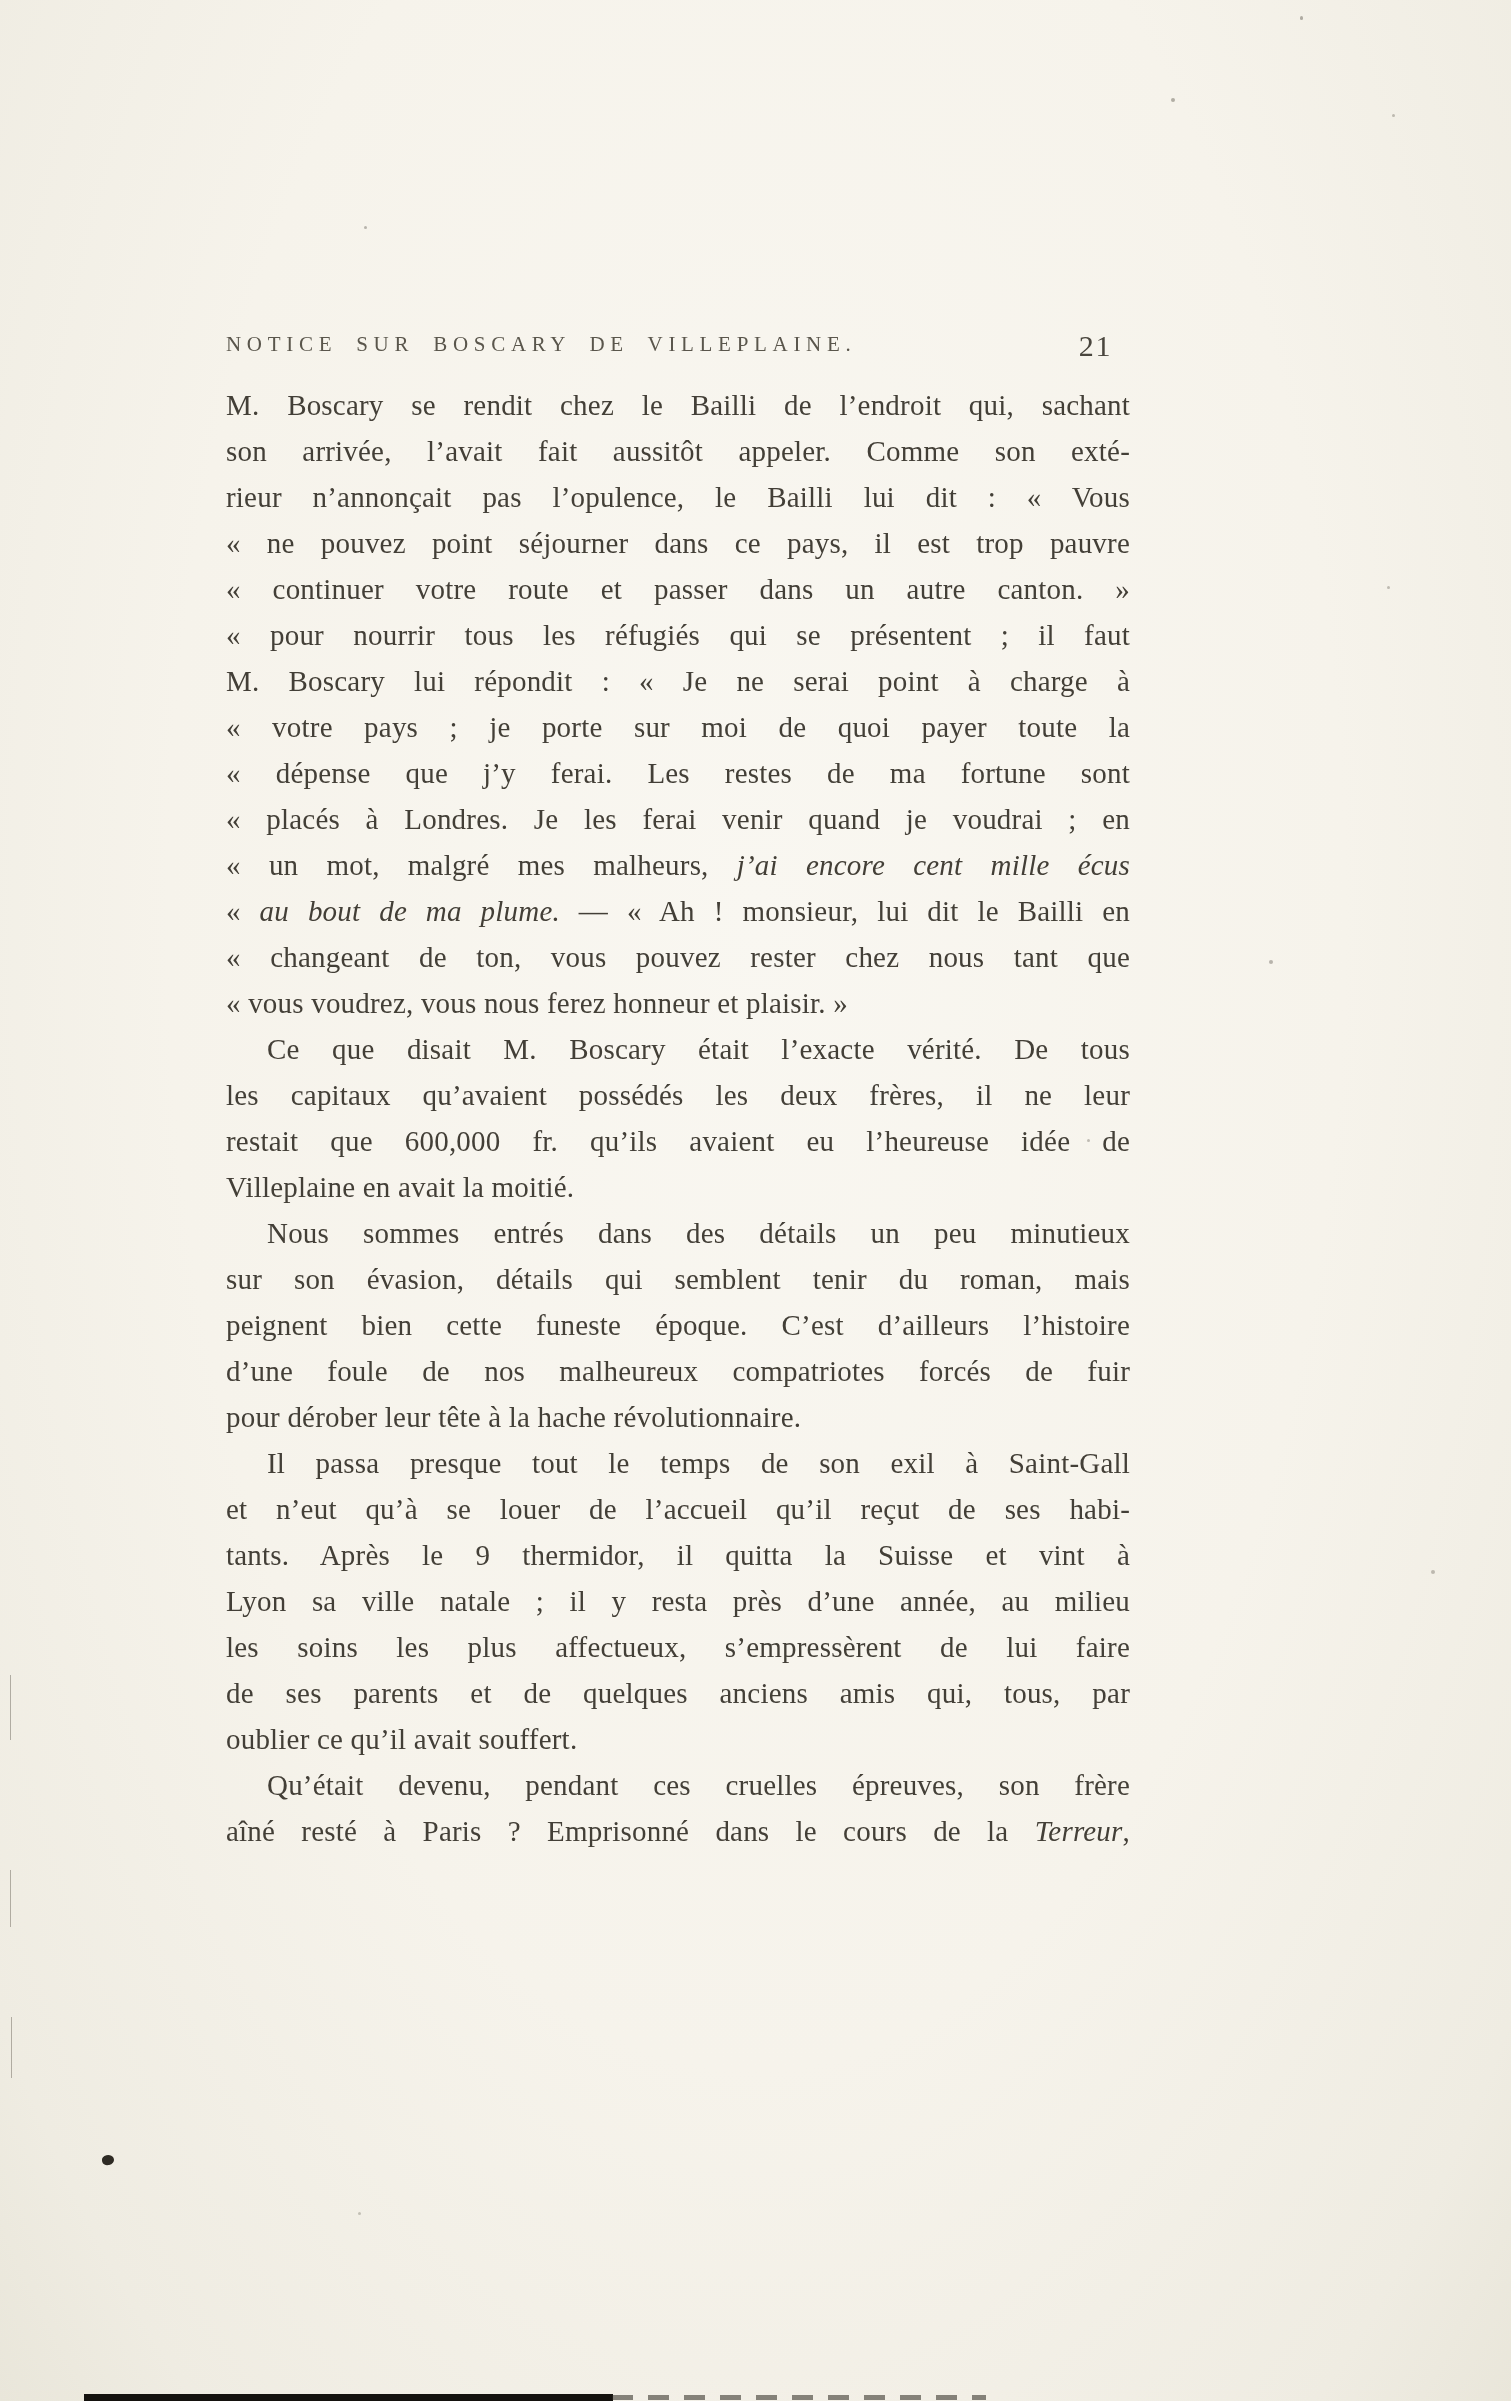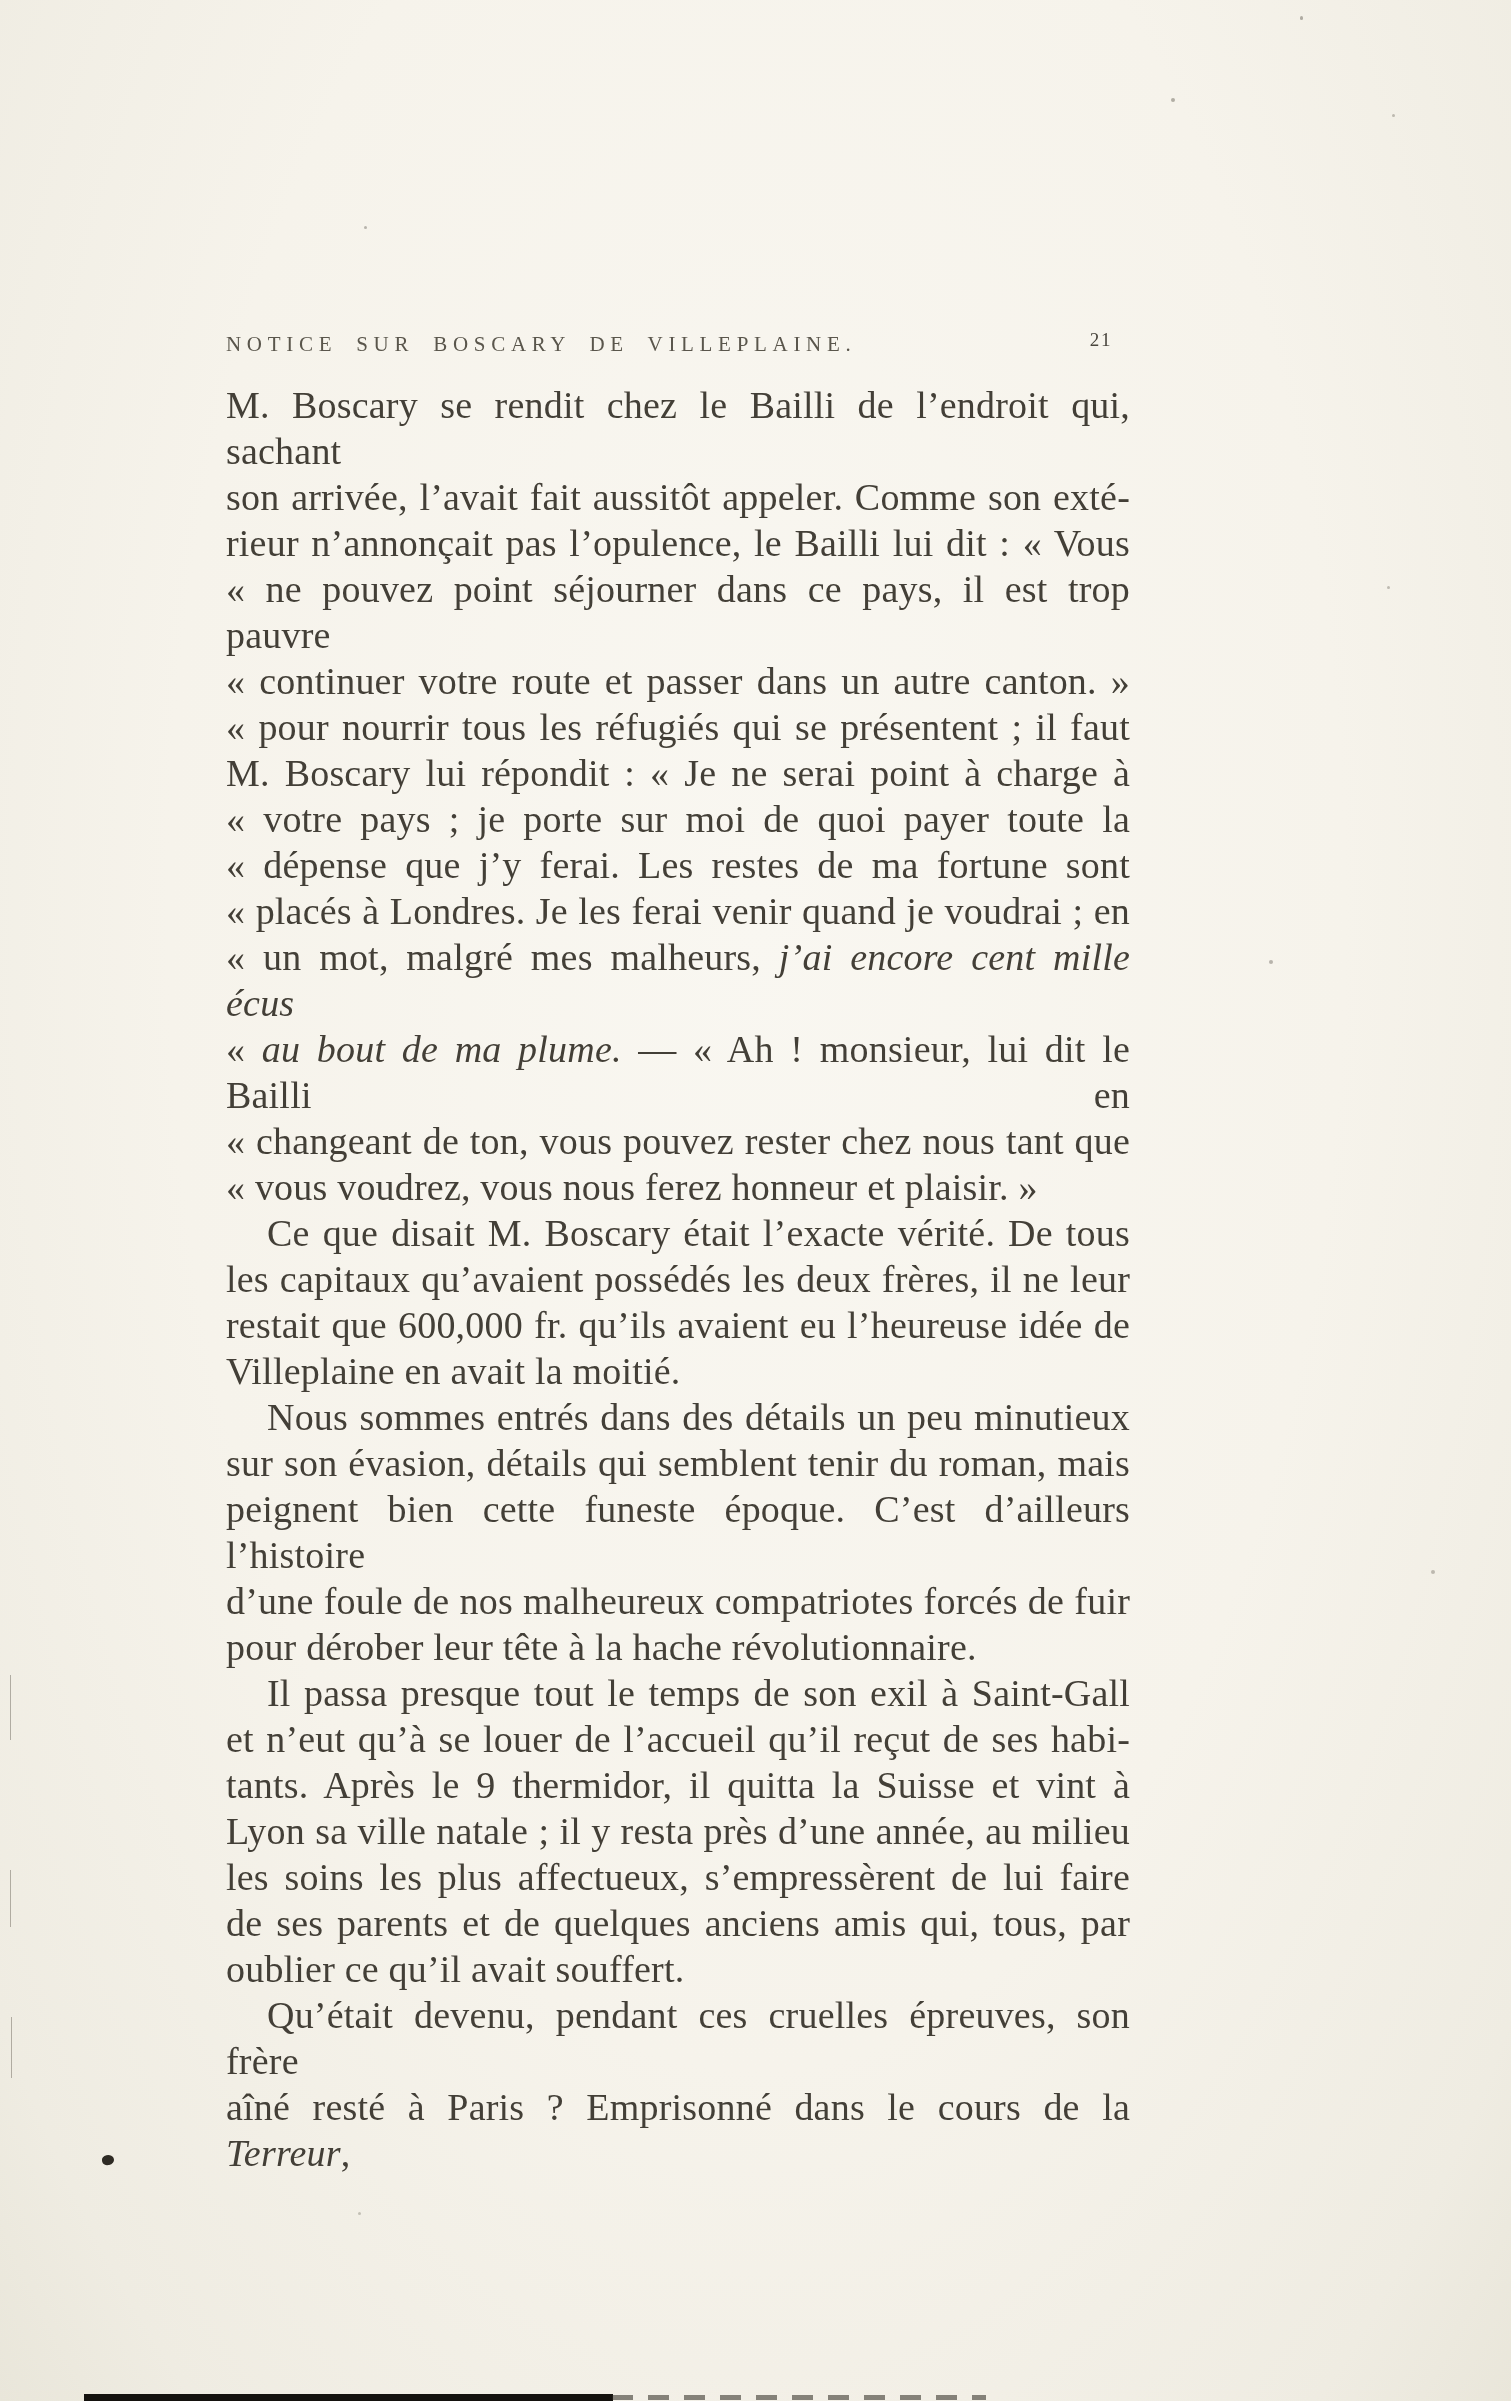--- a/index.html
+++ b/index.html
@@ -12,25 +12,25 @@
     color:#433f37;
   }
   .header{position:absolute;left:226px;top:332px;width:904px;height:36px;}
   .running-title{
     display:block;
     font-size:21px;letter-spacing:5.7px;word-spacing:8.1px;
     color:#5a564c;
   }
   .page-number{
     position:absolute;right:18px;top:-3.3px;
-    font-size:19px;color:#4a463e;letter-spacing:1.6px;
+    font-size:30px;color:#4a463e;letter-spacing:1.6px;
   }
   .body-text{
     position:absolute;left:226px;top:382px;width:904px;
-    font-size:38px;line-height:46px;
+    font-size:29px;line-height:46px;
     letter-spacing:0.2px;
   }
   .line{min-height:46px;}
   .line.just{text-align:justify;text-align-last:justify;}
   .line.indent{text-indent:41px;}
   .it{font-style:italic;}
   
   .speck{position:absolute;border-radius:50%;background:#6b675d;}
   .vline{position:absolute;width:1.6px;background:#8d897e;opacity:.65;}
   .ink-dot{position:absolute;width:12.2px;height:9.8px;border-radius:50% 60% 55% 50%;background:#2e2b24;transform:rotate(-12deg);}

